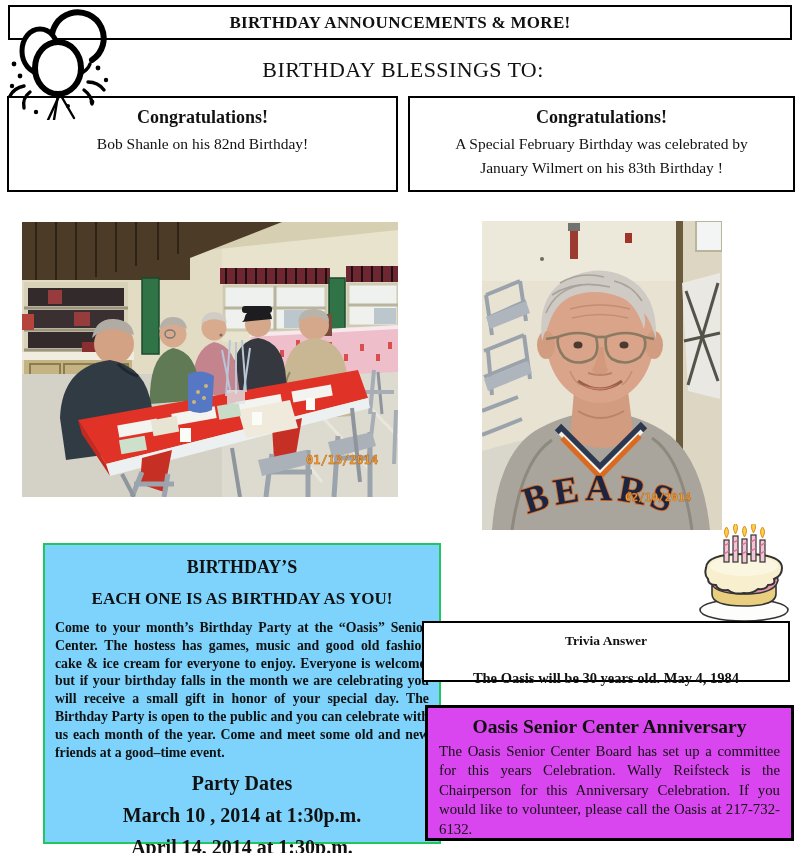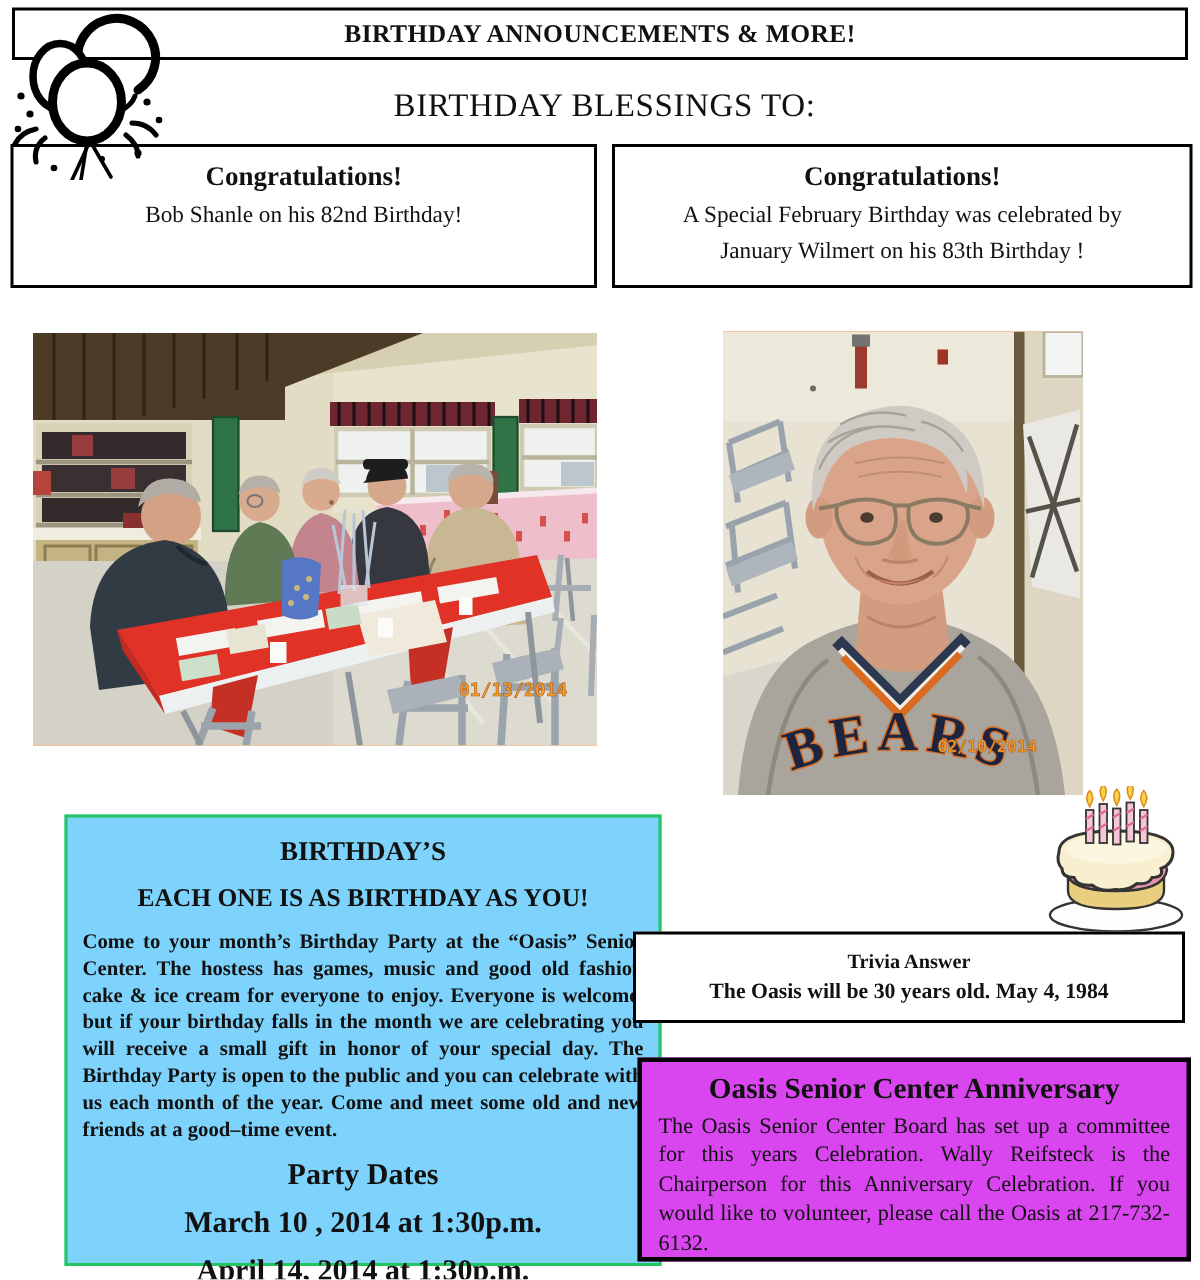--- a/index.html
+++ b/index.html
@@ -43,21 +43,21 @@
   .b-dates-title{text-align:center;font-weight:bold;font-size:20px;margin-top:11px;}
   .b-date{text-align:center;font-weight:bold;font-size:20px;margin-top:9px;}
   
   .cake{left:692px;top:524px;width:104px;height:100px;}
   
   .trivia-box{
     left:422px;top:621px;width:364px;height:55px;border:2px solid #000;
     background:#fff;text-align:center;padding-top:2px;
   }
   .t-title{font-weight:bold;font-size:13.5px;margin-top:8px;}
-  .t-answer{font-weight:bold;font-size:14.5px;margin-top:4px;font-family:Liberation Serif, serif;}
+  .t-answer{font-weight:bold;font-size:14.5px;margin-top:21px;font-family:Liberation Serif, serif;}
   
   .anniv-box{
     left:425px;top:705px;width:341px;height:118px;border:3px solid #000;
     background:#d946ef;padding:6px 11px;
   }
   .a-title{text-align:center;font-weight:bold;font-size:19.5px;margin-top:2px;}
   .a-body{font-size:14.8px;line-height:1.31;text-align:justify;margin-top:4px;}
 </style>
 </head>
 <body>

